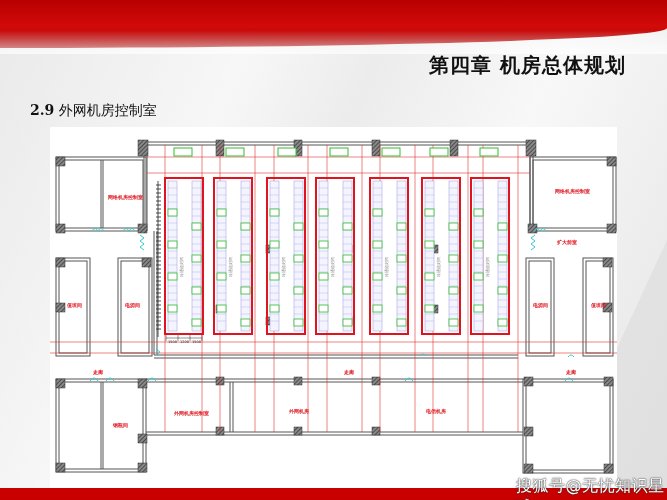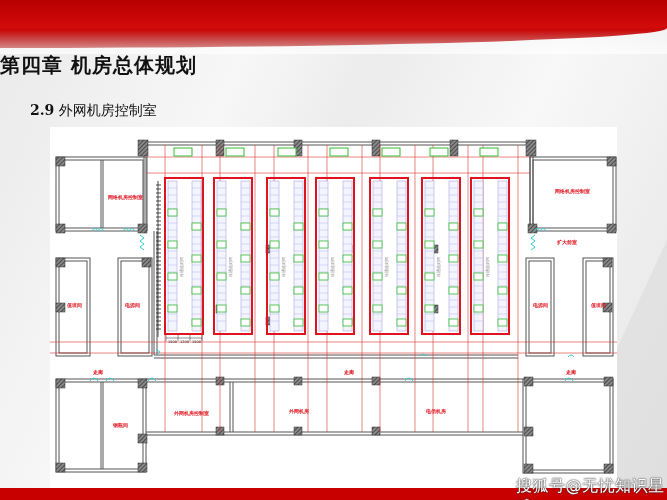--- a/index.html
+++ b/index.html
@@ -6,21 +6,21 @@
   body{width:667px;height:500px;position:relative;overflow:hidden;
        font-family:"DejaVu Sans",sans-serif;
        background:linear-gradient(115deg,#e9e9e9 0%,#f7f7f7 30%,#ececec 45%,#f8f8f8 65%,#e4e4e4 100%);}
   .top-band{position:absolute;left:0;top:0;width:667px;height:48px;
        background:linear-gradient(180deg,#b80000 0%,#d20a0a 55%,#a40000 100%);
        border-bottom-right-radius:667px 20px;}
   .top-band-shadow{position:absolute;left:0;top:30px;width:667px;height:24px;
        background:linear-gradient(180deg,rgba(255,255,255,0) 0%,rgba(255,255,255,0.7) 100%);pointer-events:none;}
   .bottom-band{position:absolute;left:0;top:488px;width:667px;height:12px;background:#c80000;}
   .deco-tri{position:absolute;right:0;top:240px;width:0;height:0;border-bottom:260px solid #dadada;border-left:120px solid transparent;opacity:.55;}
-  .title{position:absolute;left:0;top:52px;width:626px;text-align:left;
+  .title{position:absolute;left:0;top:52px;width:626px;text-align:right;
        font-family:"DejaVu Sans",sans-serif;font-weight:bold;font-size:20px;color:#111;letter-spacing:1px;}
   .subtitle{position:absolute;left:30px;top:102px;font-family:"DejaVu Serif",serif;font-size:14px;color:#111;}
   .subtitle .num{font-weight:bold;}
   .plan{position:absolute;left:50px;top:127px;width:567px;height:363px;background:#ffffff;}
   .plan svg{position:absolute;left:0;top:0;}
   .watermark{position:absolute;left:516px;top:476px;font-size:16px;color:#fff;
        text-shadow:0 0 2px #333,0 0 1px #333;letter-spacing:.5px;}
 </style>
 </head>
 <body>

